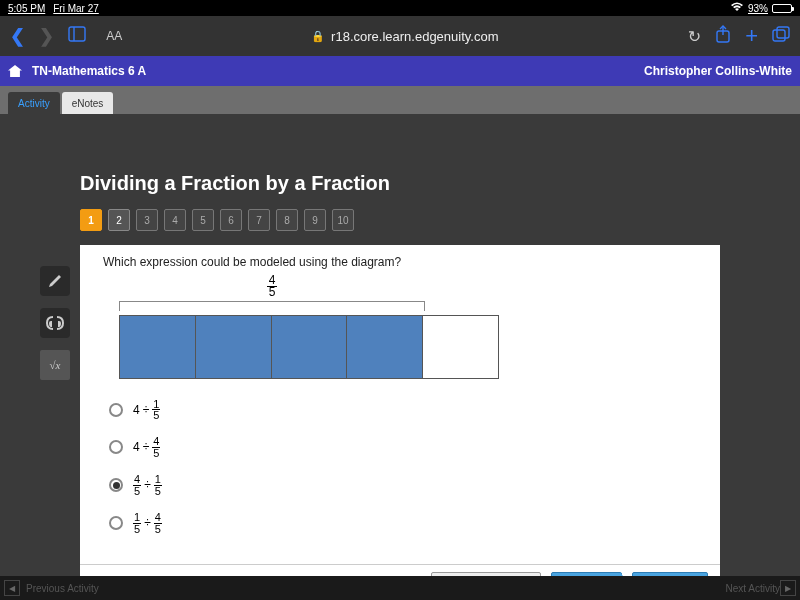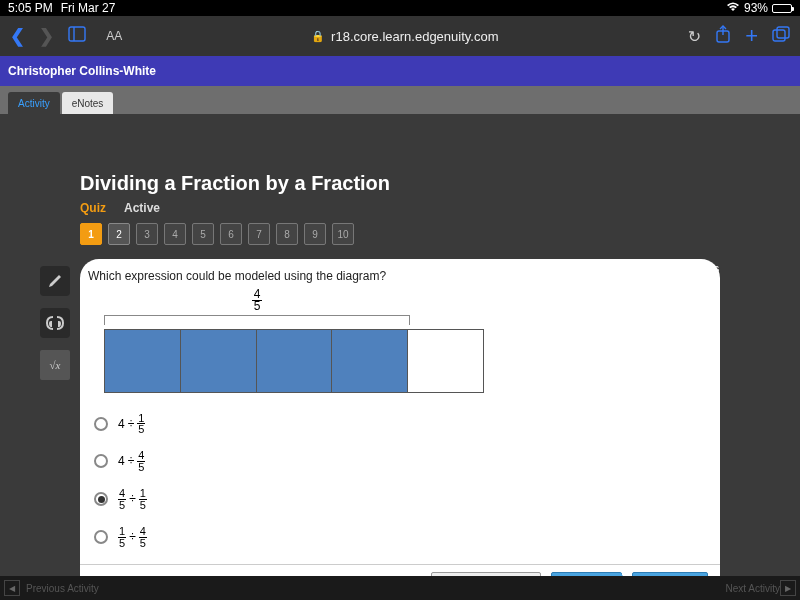--- a/index.html
+++ b/index.html
@@ -1,18 +1,18 @@
 <!DOCTYPE html>
 <html><head>
 <meta charset="utf-8">
 <style>
   * { margin: 0; padding: 0; box-sizing: border-box; font-family: Arial, Helvetica, sans-serif; }
   html, body { width: 800px; height: 600px; background: #000; overflow: hidden; }
 
-  .status-bar { height: 16px; background: #000; color: #fff; display: flex; align-items: center; font-size: 12px; padding: 0 8px; justify-content: space-between; }
+  .status-bar { height: 16px; background: #000; color: #fff; display: flex; align-items: center; font-size: 10px; padding: 0 8px; justify-content: space-between; text-decoration: underline; }
   .status-right { display: flex; align-items: center; gap: 4px; }
 
   .browser-bar { height: 40px; background: #333; display: flex; align-items: center; padding: 0 10px; gap: 14px; }
   .nav-arrow { color: #3478f6; font-size: 18px; font-weight: bold; }
   .nav-arrow.disabled { color: #555; }
   .url-area { flex: 1; display: flex; align-items: center; justify-content: center; gap: 6px; color: #eee; font-size: 13px; }
   .lock { font-size: 11px; }
   .ios-icon { color: #3478f6; font-size: 18px; }
 
   .course-bar { height: 30px; background: #3e3ab5; display: flex; align-items: center; padding: 0 8px; justify-content: space-between; color: #fff; font-size: 12px; font-weight: bold; }
@@ -37,21 +37,21 @@
   .tool-btn { width: 30px; height: 30px; background: #2a2a2a; border-radius: 4px; display: flex; align-items: center; justify-content: center; color: #ccc; font-size: 14px; }
 
   .qnum { width: 22px; height: 22px; border: 1px solid #777; display: flex; align-items: center; justify-content: center; font-size: 10px; color: #aaa; border-radius: 2px; background: #444; }
   .qnum.current { background: #f39c12; border-color: #f39c12; color: #fff; font-weight: bold; }
   .qnum.seen { background: #555; color: #fff; border-color: #888; }
 
   .timer { position: absolute; right: 80px; top: 150px; text-align: right; color: #fff; }
   .timer-label { font-size: 9px; letter-spacing: 0.5px; }
   .timer-val { font-size: 18px; }
 
-  .question-panel { margin: 6px 80px 0 80px; background: #fff; flex: 1; position: relative; overflow: hidden; padding: 10px 8px; border-radius: 19px; }
+  .question-panel { margin: 6px 80px 0 80px; background: #fff; flex: 1; position: relative; overflow: hidden; padding: 10px 23px; }
   .qtext { font-size: 12px; color: #222; }
 
   .diagram-wrap { margin-top: 6px; }
   .frac-label { text-align: center; width: 306px; margin-left: 16px; line-height: 0.9; font-size: 12px; }
   .frac-label .over { border-top: 1px solid #000; display: inline-block; padding: 0 2px; }
 
   .bracket { width: 306px; margin-left: 16px; height: 10px; border-left: 1px solid #888; border-right: 1px solid #888; border-top: 1px solid #888; margin-top: 3px; margin-bottom: 4px; }
 
   .boxes { display: flex; margin-left: 16px; border: 1px solid #555; width: 380px; height: 64px; }
   .box { flex: 1; border-right: 1px solid #555; }
@@ -127,36 +127,36 @@
   <span class="ios-icon" style="font-size:22px;font-weight:300">+</span>
   <span class="ios-icon">
     <svg width="18" height="16" viewBox="0 0 18 16">
         <rect x="1" y="4" width="12" height="11" rx="2" fill="none" stroke="#3478f6" stroke-width="1.4"></rect>
         <rect x="5" y="1" width="12" height="11" rx="2" fill="none" stroke="#3478f6" stroke-width="1.4"></rect>
       </svg>
   </span>
 </div>
 
 <div class="course-bar">
+  <div class="course-left">
+    <span class="home-icon"></span>
+    <span>TN-Mathematics 6 A</span>
+  </div>
   <span>Christopher Collins-White</span>
 </div>
 
 <div class="tabs-bar">
   <div class="tab active">Activity</div>
   <div class="tab inactive">eNotes</div>
 </div>
 
 <div class="main-area">
 
   <div class="lesson-header">
     <div class="lesson-title">Dividing a Fraction by a Fraction</div>
-    <div class="lesson-meta">
-      <span class="quiz-label">Quiz</span>
-      <span class="active-label">Active</span>
-    </div>
   </div>
 
   <div class="qnav-row">
     <div class="qnum current">1</div>
     <div class="qnum seen">2</div>
     <div class="qnum">3</div>
     <div class="qnum">4</div>
     <div class="qnum">5</div>
     <div class="qnum">6</div>
     <div class="qnum">7</div>

